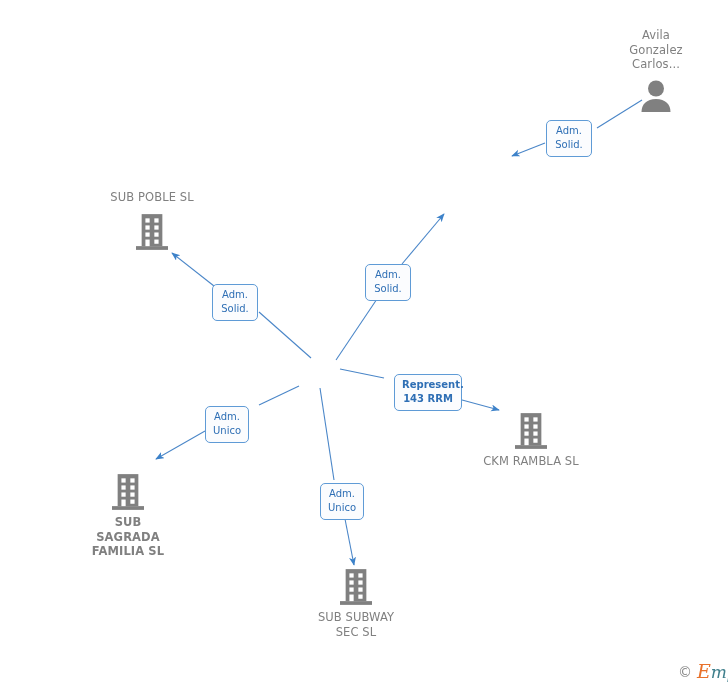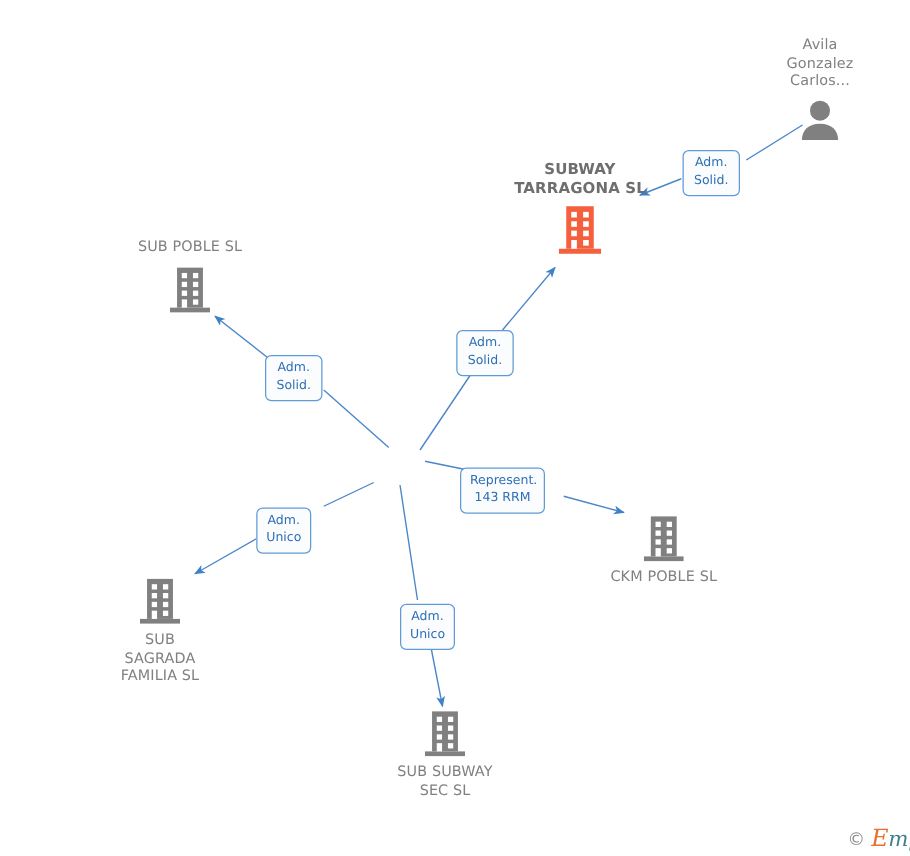--- a/index.html
+++ b/index.html
@@ -132,38 +132,20 @@
 Gonzalez
 Carlos...</div>
     <span class="icon-wrap">
       <svg width="40" height="36" viewBox="0 0 40 36" xmlns="http://www.w3.org/2000/svg" style="margin-top:6px;">
         <circle cx="20" cy="10.5" r="8" fill="#808080"></circle>
         <path d="M20 21 C10.5 21 5.5 26.5 5.5 34 L34.5 34 C34.5 26.5 29.5 21 20 21 Z" fill="#808080"></path>
       </svg>
     </span>
   </div>
 
-  <div class="node" style="left:372px; top:128px; width:128px;">
-    <div class="node-label company-main">SUBWAY
-TARRAGONA SL</div>
-    <span class="icon-wrap">
-      <svg width="34" height="40" viewBox="0 0 34 40" xmlns="http://www.w3.org/2000/svg" style="margin-top:6px;">
-        <rect x="6" y="1" width="22" height="34" fill="#f4603e"></rect>
-        <rect x="0" y="35" width="34" height="4" fill="#f4603e"></rect>
-        <rect x="10" y="5.5" width="4.5" height="4.5" fill="#ffffff"></rect>
-        <rect x="19.5" y="5.5" width="4.5" height="4.5" fill="#ffffff"></rect>
-        <rect x="10" y="13" width="4.5" height="4.5" fill="#ffffff"></rect>
-        <rect x="19.5" y="13" width="4.5" height="4.5" fill="#ffffff"></rect>
-        <rect x="10" y="20.5" width="4.5" height="4.5" fill="#ffffff"></rect>
-        <rect x="19.5" y="20.5" width="4.5" height="4.5" fill="#ffffff"></rect>
-        <rect x="10" y="28" width="4.5" height="7" fill="#ffffff"></rect>
-        <rect x="19.5" y="28" width="4.5" height="4.5" fill="#ffffff"></rect>
-      </svg>
-    </span>
-  </div>
 
   <div class="node" style="left:58px; top:190px; width:132px;">
     <div class="node-label">SUB POBLE SL</div>
     <span class="icon-wrap">
       <svg width="32" height="38" viewBox="0 0 34 40" xmlns="http://www.w3.org/2000/svg" style="margin-top:8px;">
         <rect x="6" y="1" width="22" height="34" fill="#808080"></rect>
         <rect x="0" y="35" width="34" height="4" fill="#808080"></rect>
         <rect x="10" y="5.5" width="4.5" height="4.5" fill="#ffffff"></rect>
         <rect x="19.5" y="5.5" width="4.5" height="4.5" fill="#ffffff"></rect>
         <rect x="10" y="13" width="4.5" height="4.5" fill="#ffffff"></rect>
@@ -185,24 +167,24 @@
         <rect x="10" y="5.5" width="4.5" height="4.5" fill="#ffffff"></rect>
         <rect x="19.5" y="5.5" width="4.5" height="4.5" fill="#ffffff"></rect>
         <rect x="10" y="13" width="4.5" height="4.5" fill="#ffffff"></rect>
         <rect x="19.5" y="13" width="4.5" height="4.5" fill="#ffffff"></rect>
         <rect x="10" y="20.5" width="4.5" height="4.5" fill="#ffffff"></rect>
         <rect x="19.5" y="20.5" width="4.5" height="4.5" fill="#ffffff"></rect>
         <rect x="10" y="28" width="4.5" height="7" fill="#ffffff"></rect>
         <rect x="19.5" y="28" width="4.5" height="4.5" fill="#ffffff"></rect>
       </svg>
     </span>
-    <div class="node-label" style="margin-top:4px;">CKM POBLE  SL</div>
-  </div>
-
-  <div class="node" style="left:44px; top:462px; width:112px;">
+    <div class="node-label" style="margin-top:4px;">CKM RAMBLA  SL</div>
+  </div>
+
+  <div class="node" style="left:44px; top:473px; width:112px;font-weight:bold;">
     <span class="icon-wrap">
       <svg width="32" height="38" viewBox="0 0 34 40" xmlns="http://www.w3.org/2000/svg">
         <rect x="6" y="1" width="22" height="34" fill="#808080"></rect>
         <rect x="0" y="35" width="34" height="4" fill="#808080"></rect>
         <rect x="10" y="5.5" width="4.5" height="4.5" fill="#ffffff"></rect>
         <rect x="19.5" y="5.5" width="4.5" height="4.5" fill="#ffffff"></rect>
         <rect x="10" y="13" width="4.5" height="4.5" fill="#ffffff"></rect>
         <rect x="19.5" y="13" width="4.5" height="4.5" fill="#ffffff"></rect>
         <rect x="10" y="20.5" width="4.5" height="4.5" fill="#ffffff"></rect>
         <rect x="19.5" y="20.5" width="4.5" height="4.5" fill="#ffffff"></rect>
@@ -236,21 +218,21 @@
 
   <div class="edge-label" style="left:518px; top:120px; width:46px;">Adm.
 Solid.</div>
 
   <div class="edge-label" style="left:337px; top:264px; width:46px;">Adm.
 Solid.</div>
 
   <div class="edge-label" style="left:184px; top:284px; width:46px;">Adm.
 Solid.</div>
 
-  <div class="edge-label" style="left:340px; top:374px; width:68px;">Represent.
+  <div class="edge-label" style="left:366px; top:374px; width:68px;font-weight:bold;">Represent.
 143 RRM</div>
 
   <div class="edge-label" style="left:177px; top:406px; width:44px;">Adm.
 Unico</div>
 
   <div class="edge-label" style="left:292px; top:483px; width:44px;">Adm.
 Unico</div>
 
   <div class="watermark" style="left:650px; top:662px;">
     <span class="wm-c">©</span>

